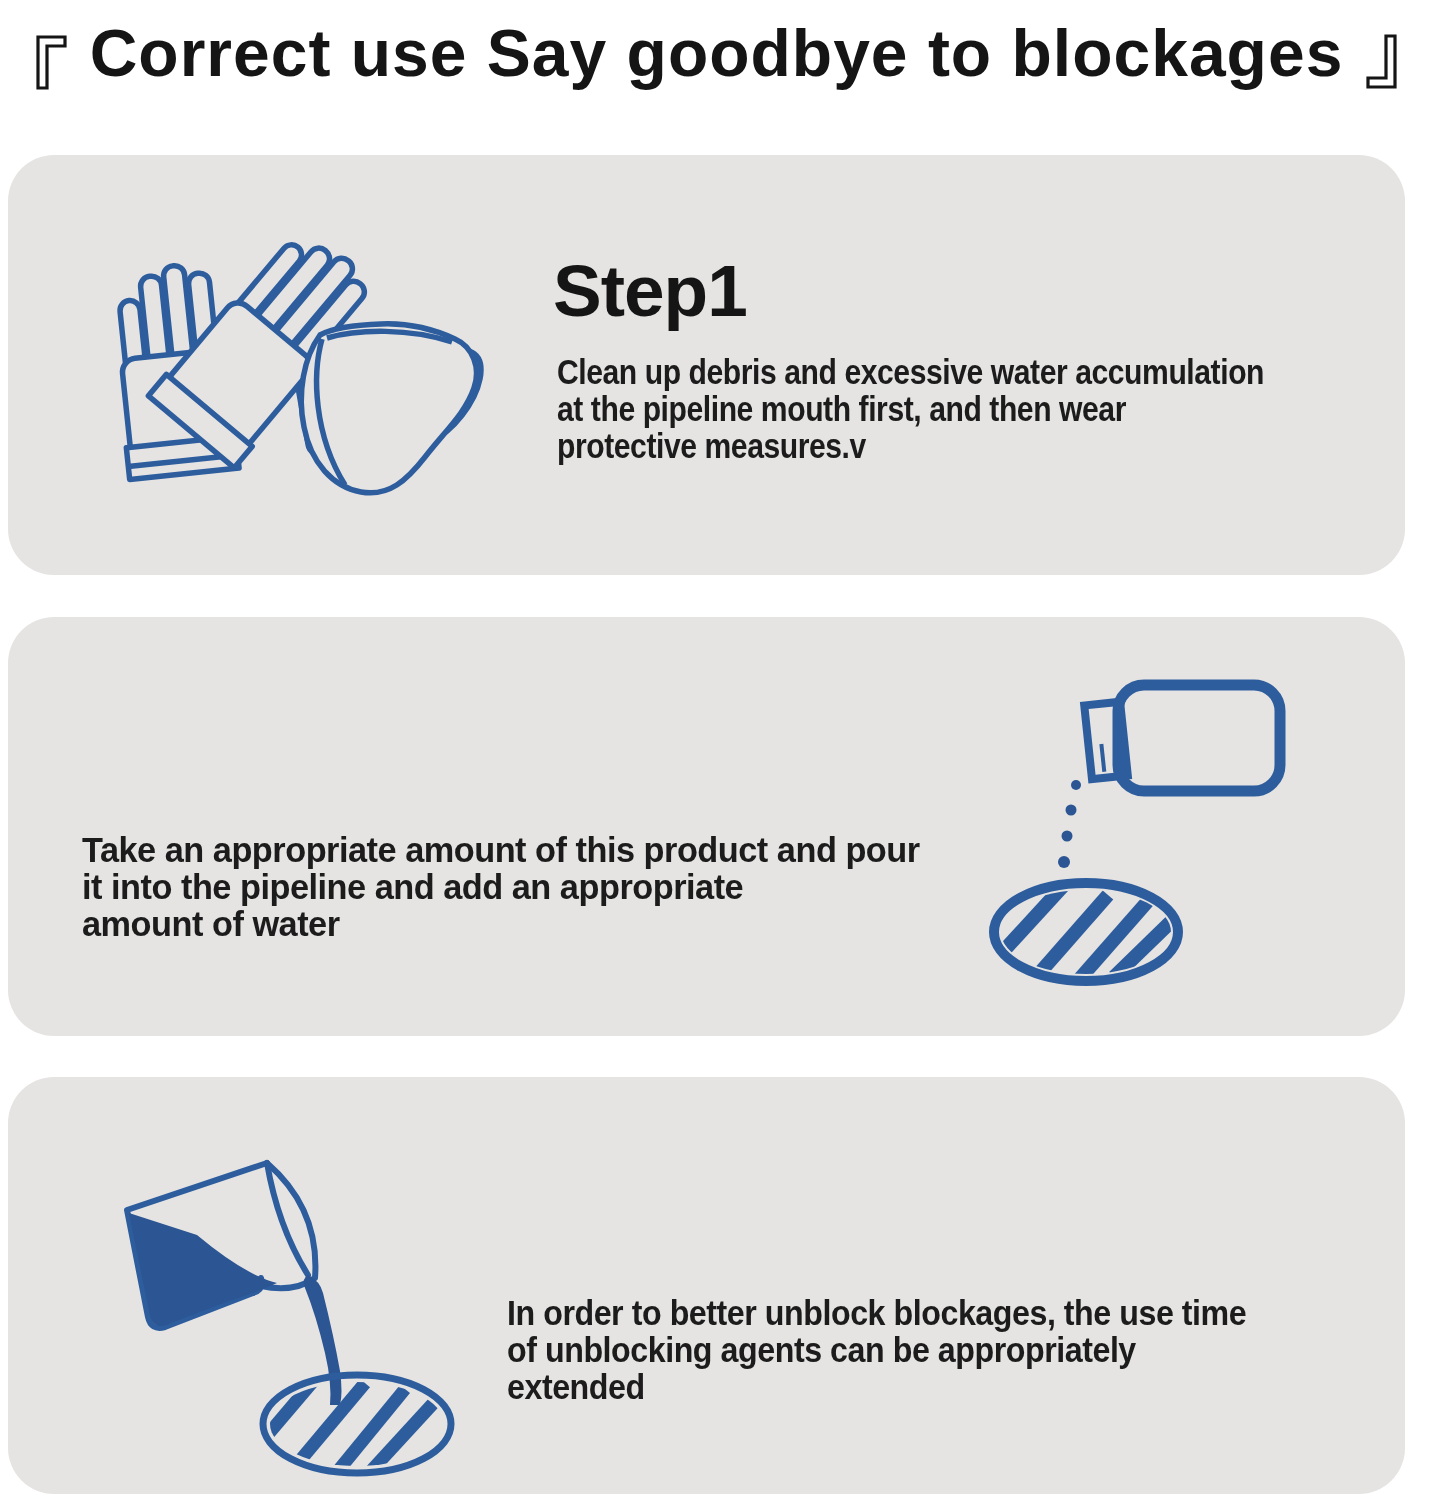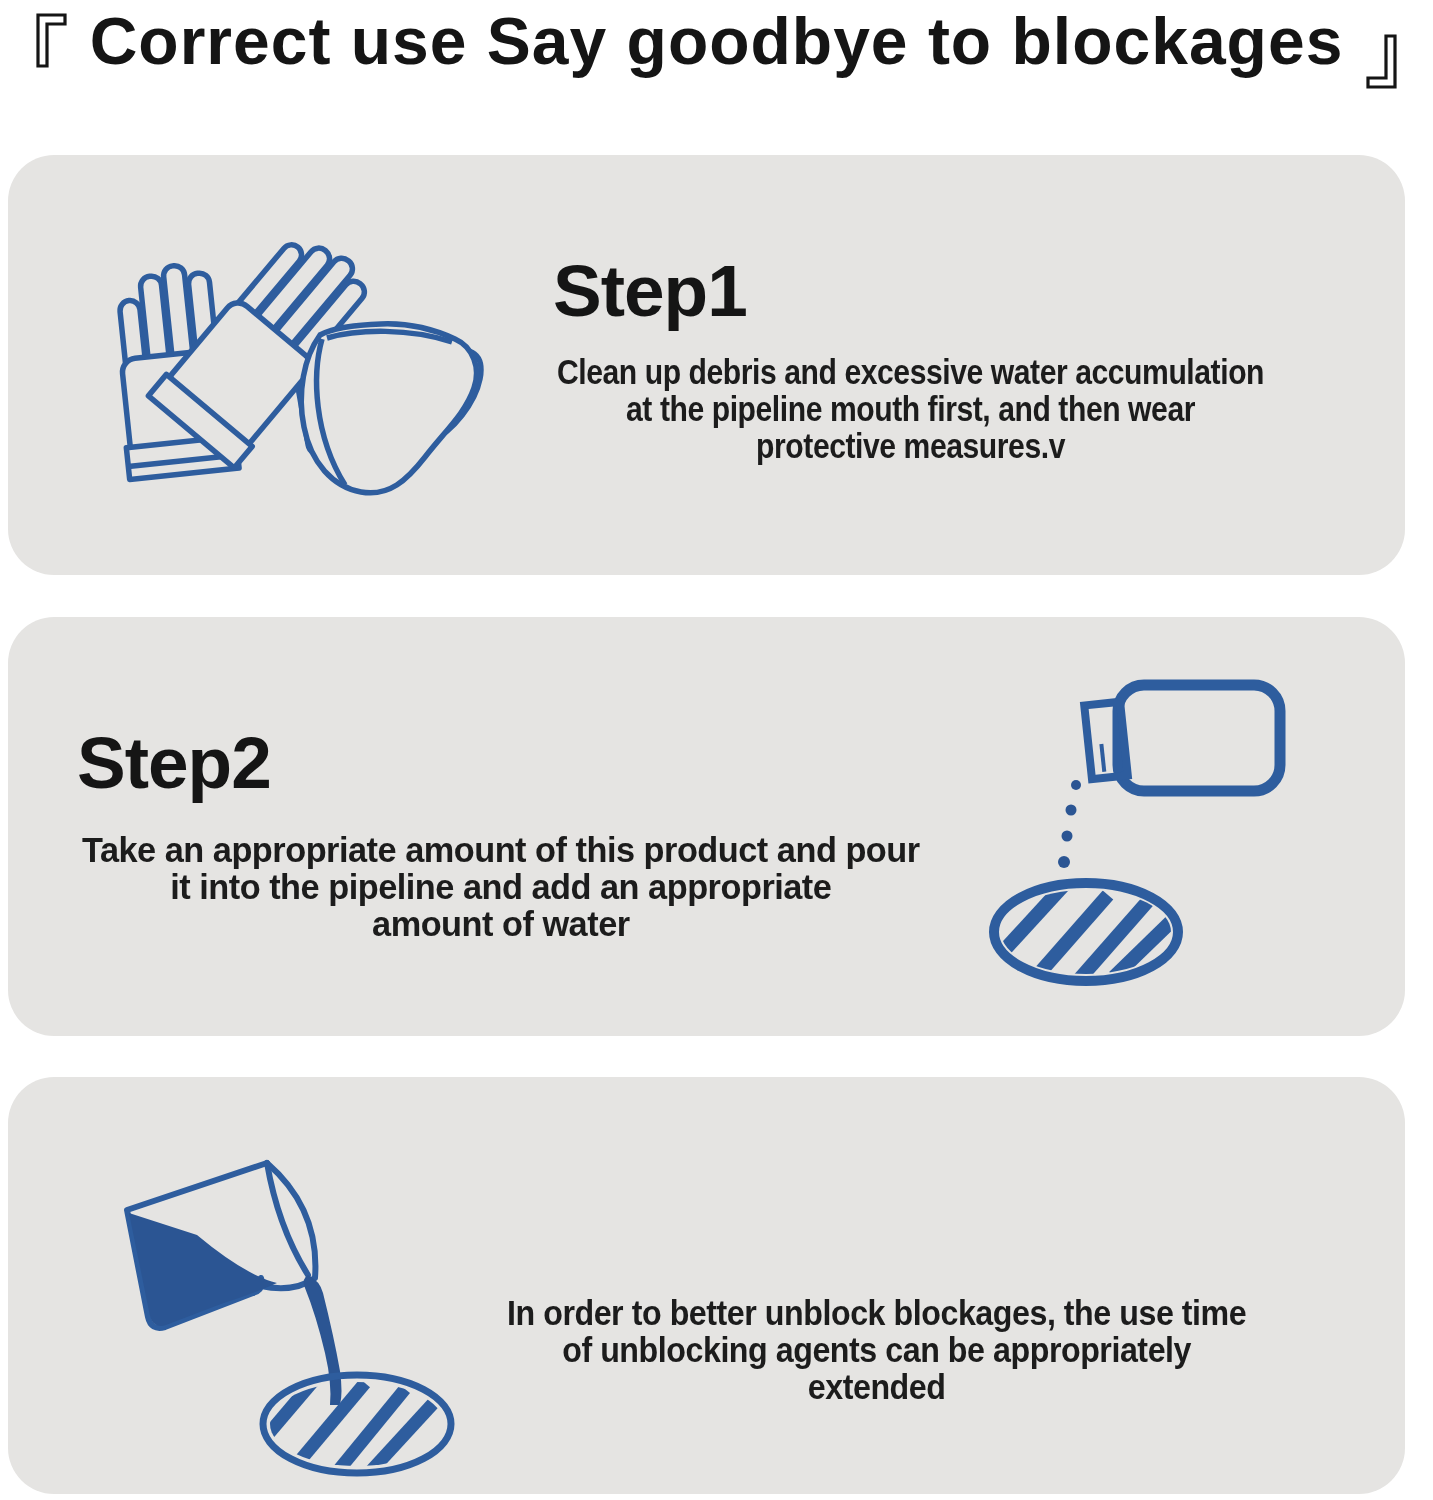--- a/index.html
+++ b/index.html
@@ -16,36 +16,35 @@
     width:1433px;height:1500px;
     background:var(--page-bg);
     overflow:hidden;
     font-family:"Liberation Sans","DejaVu Sans",sans-serif;
     color:var(--text);
   }
 
   
   .title-row{
     position:absolute;left:0;top:4px;width:100%;
-    display:flex;justify-content:center;align-items:flex-start;gap:22px;
+    display:flex;justify-content:center;align-items:flex-end;gap:22px;
   }
   .title-text{
     margin:0;
     font-size:66px;font-weight:700;line-height:1.15;
     letter-spacing:1px;white-space:nowrap;color:var(--text);
   }
   .bracket{flex:none;display:block;margin-top:6px;}
   .bracket.close{margin-top:28px;}
 
   
   .panel{
     position:absolute;left:8px;width:1397px;
     background:var(--panel-bg);
     border-radius:46px;
-    text-align:center;
   }
   .panel-1{top:155px;height:420px;}
   .panel-2{top:617px;height:419px;}
   .panel-3{top:1077px;height:417px;}
 
   .step-heading{
     position:absolute;margin:0;
     font-size:73px;font-weight:700;line-height:1;
     letter-spacing:-1px;color:var(--text);white-space:nowrap;
   }
@@ -127,21 +126,20 @@
         </g>
       </svg>
     </div>
     <h2 class="step-heading h-1">Step1</h2>
     <p class="step-body b-1">Clean up debris and excessive water accumulation
 at the pipeline mouth first, and then wear
 protective measures.v</p>
   </section>
 
   <section class="panel panel-2">
-    <h2 class="step-heading h-2">Step2</h2>
     <p class="step-body b-2">Take an appropriate amount of this product and pour
 it into the pipeline and add an appropriate
 amount of water</p>
     <div class="icon-wrap icon-2" aria-label="bottle-pouring-into-drain-icon">
       <svg viewBox="0 0 430 352">
         <defs>
           <clipPath id="drain2clip">
               <ellipse cx="126" cy="277" rx="85" ry="42"></ellipse>
             </clipPath>
         </defs>

